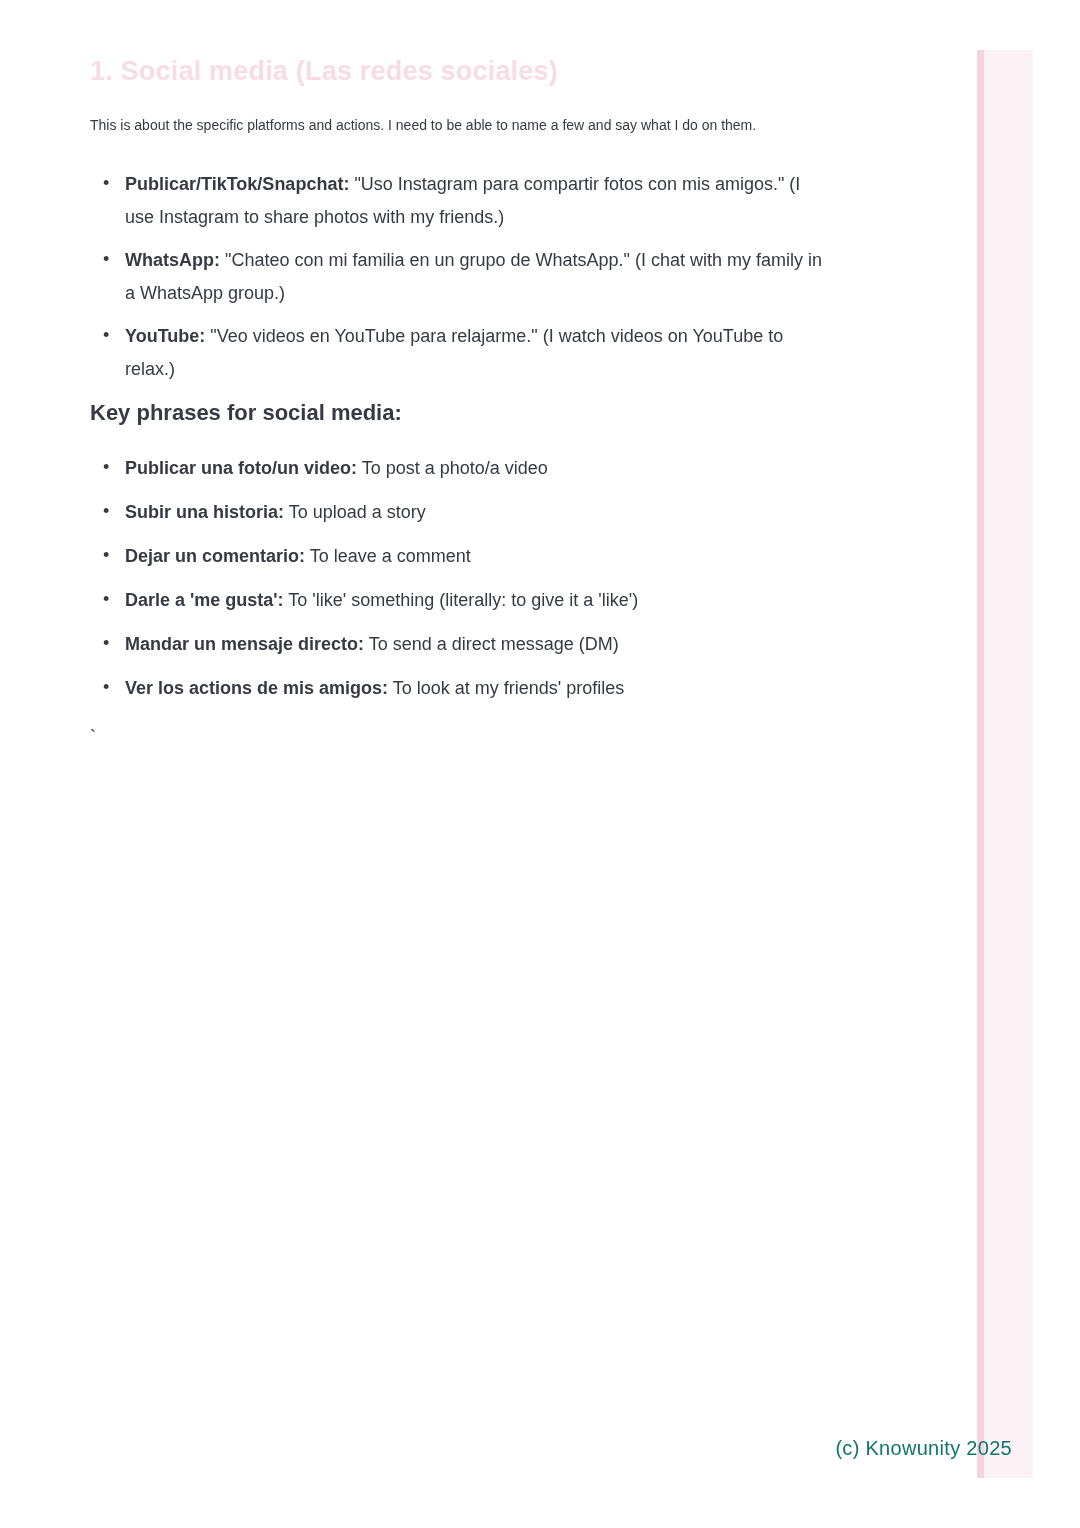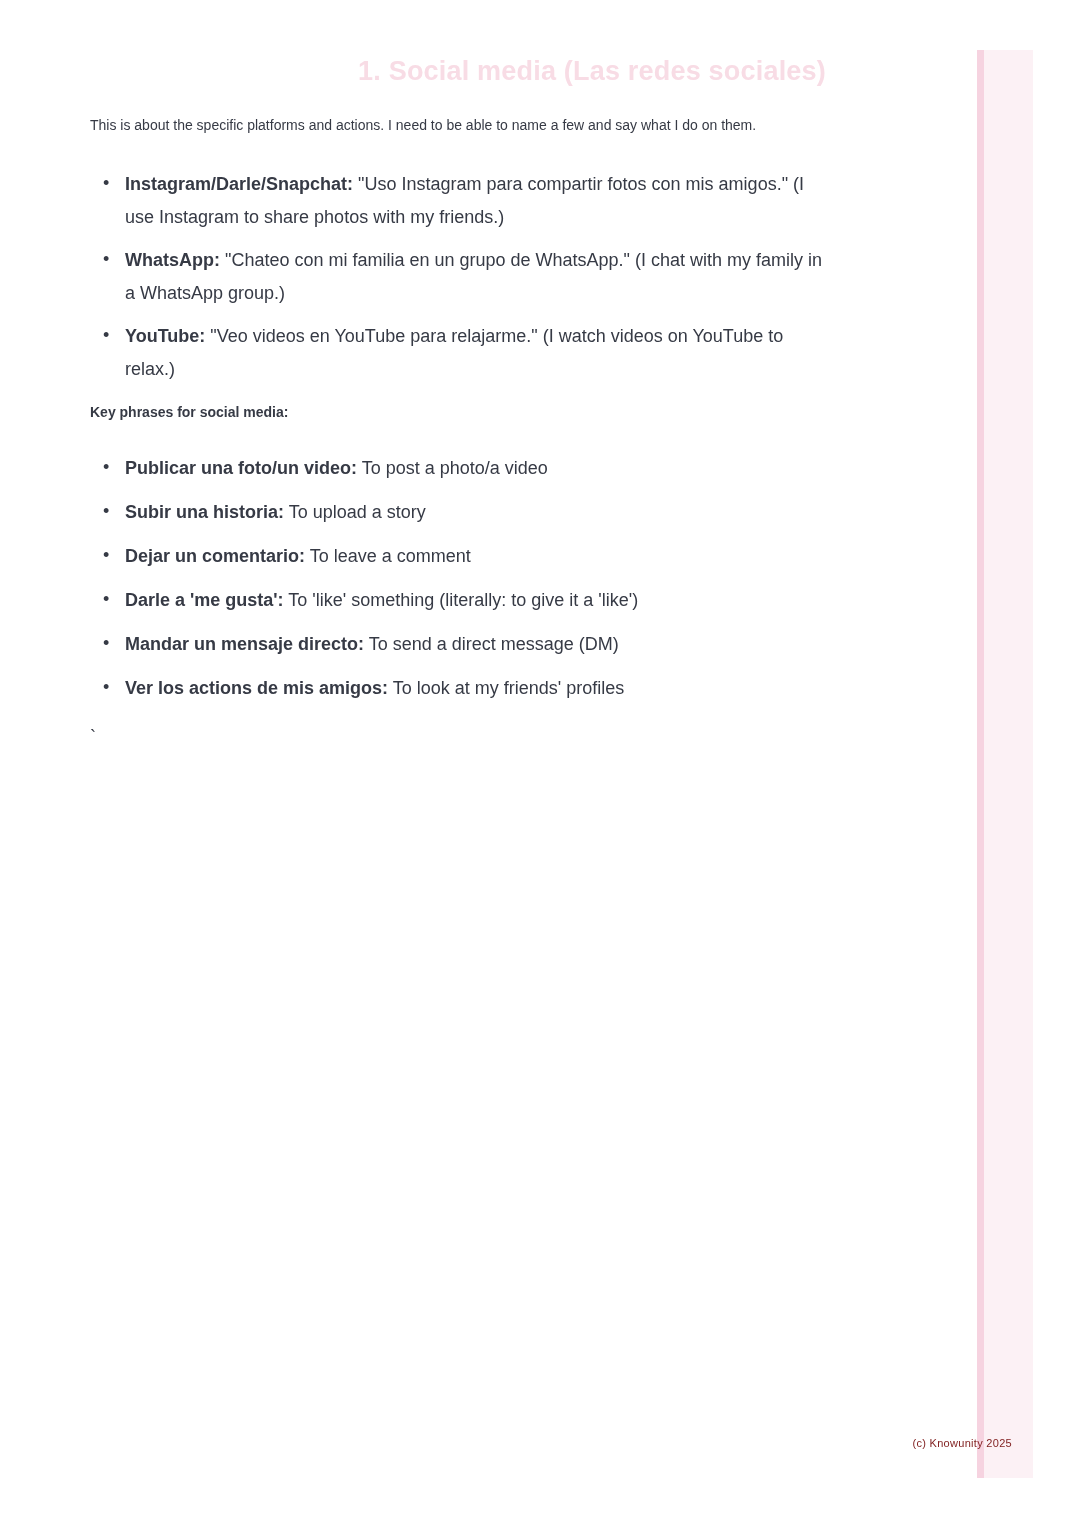--- a/index.html
+++ b/index.html
@@ -28,21 +28,20 @@
     left: 90px;
     width: 736px;
   }
   .doc-title {
     font-size: 27px;
     font-weight: bold;
     line-height: 38px;
     color: #f8dce5;
     letter-spacing: 0.2px;
     margin-bottom: 18px;
-    text-align: right;
   }
   .intro {
     font-size: 14px;
     line-height: 34px;
     text-align: justify;
   }
   ul { list-style: none; }
   .platform-list { margin-top: 26px; }
   li {
     position: relative;
@@ -51,58 +50,58 @@
     line-height: 33px;
   }
   .platform-list li { margin-bottom: 10px; }
   .bullet-dot {
     position: absolute;
     left: 13px;
     top: -1px;
   }
   .section-heading {
     margin-top: 6px;
-    font-size: 14px;
+    font-size: 22px;
     font-weight: bold;
     line-height: 33px;
   }
   .phrase-list { margin-top: 23px; }
   .phrase-list li { margin-bottom: 11px; }
   .term { font-weight: bold; }
   .stray {
     margin-top: 16px;
     font-size: 18px;
     line-height: 33px;
   }
   .footer-credit {
     position: absolute;
     top: 1437px;
     right: 68px;
-    font-size: 11px;
+    font-size: 20px;
     letter-spacing: 0.3px;
-    color: #7f1d1d;
+    color: #0f766e;
   }
 </style>
 </head>
 <body>
 
 <div class="page">
 
   <div class="accent-stripe"></div>
 
   <div class="content">
 
     <h1 class="doc-title">1. Social media (Las redes sociales)</h1>
 
     <p class="intro">This is about the specific platforms and actions. I need to be able to name a few and say what I do on them.</p>
 
     <ul class="platform-list">
       <li>
         <span class="bullet-dot">•</span>
-        <span class="term">Instagram/Darle/Snapchat:</span>
+        <span class="term">Publicar/TikTok/Snapchat:</span>
         <span class="desc">"Uso Instagram para compartir fotos con mis amigos." (I use Instagram to share photos with my friends.)</span>
       </li>
       <li>
         <span class="bullet-dot">•</span>
         <span class="term">WhatsApp:</span>
         <span class="desc">"Chateo con mi familia en un grupo de WhatsApp." (I chat with my family in a WhatsApp group.)</span>
       </li>
       <li>
         <span class="bullet-dot">•</span>
         <span class="term">YouTube:</span>

